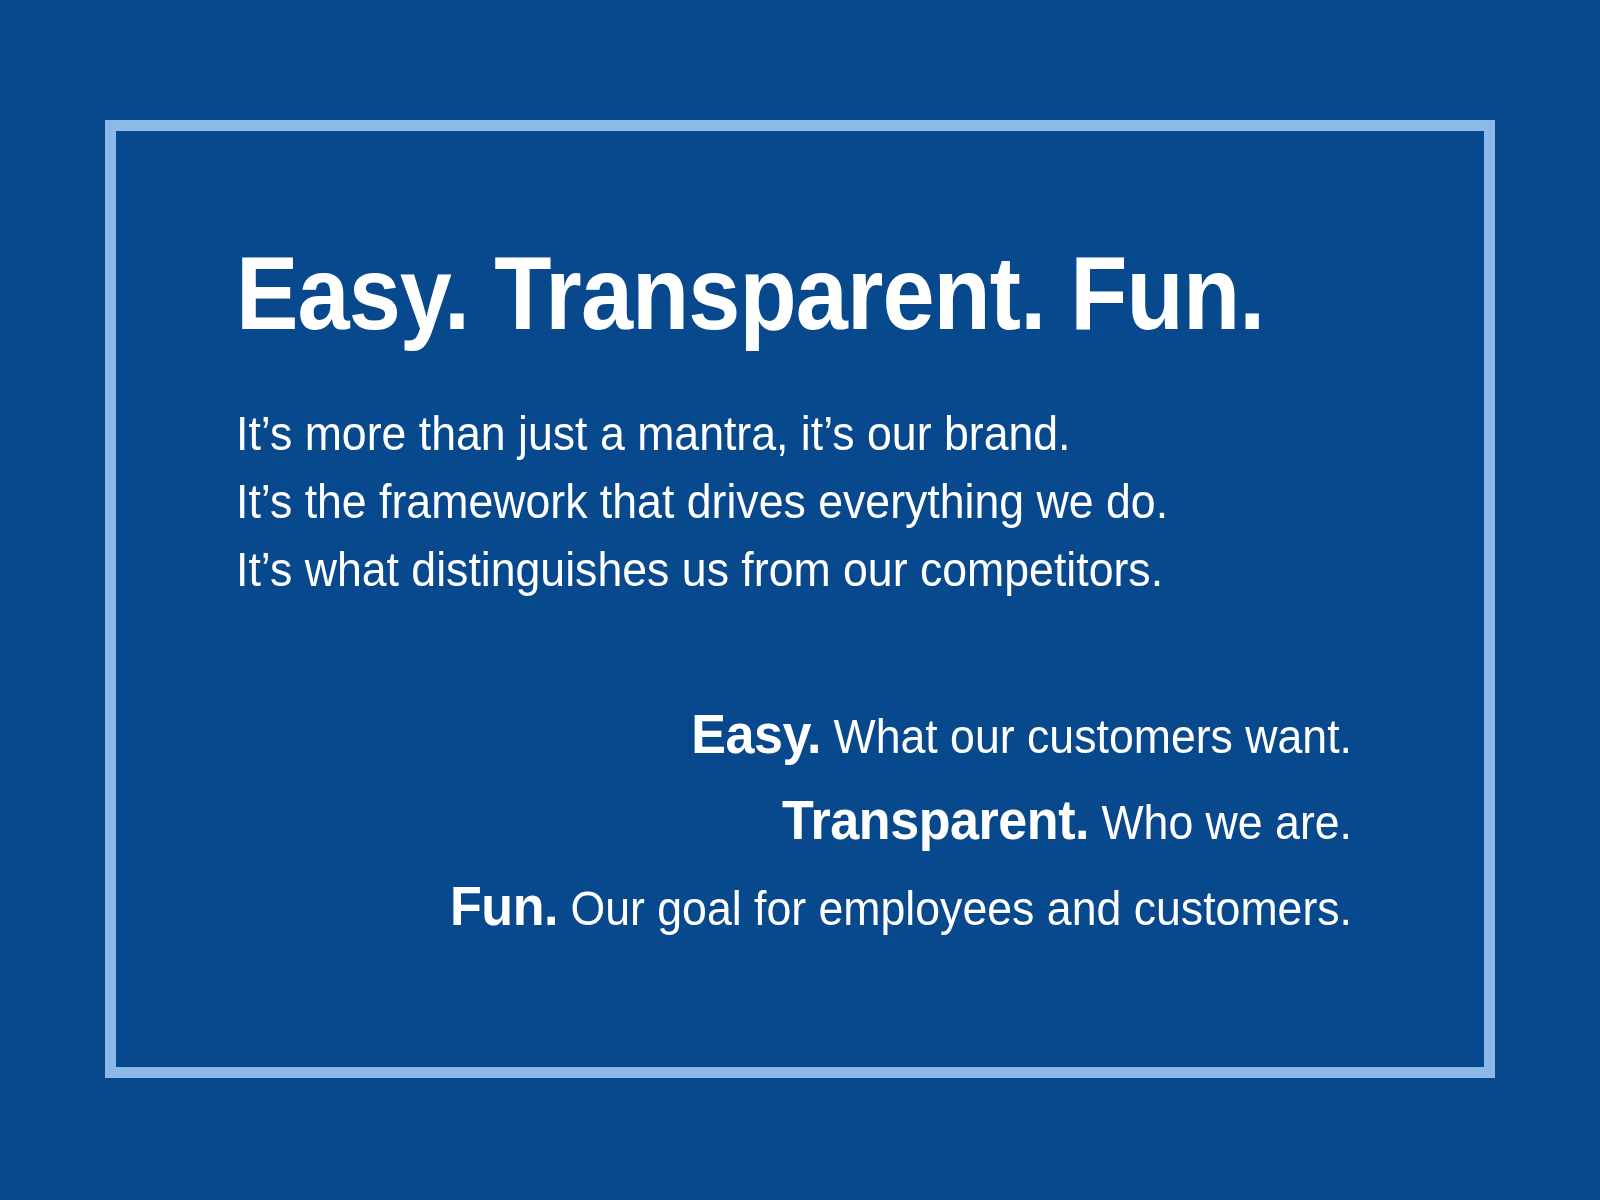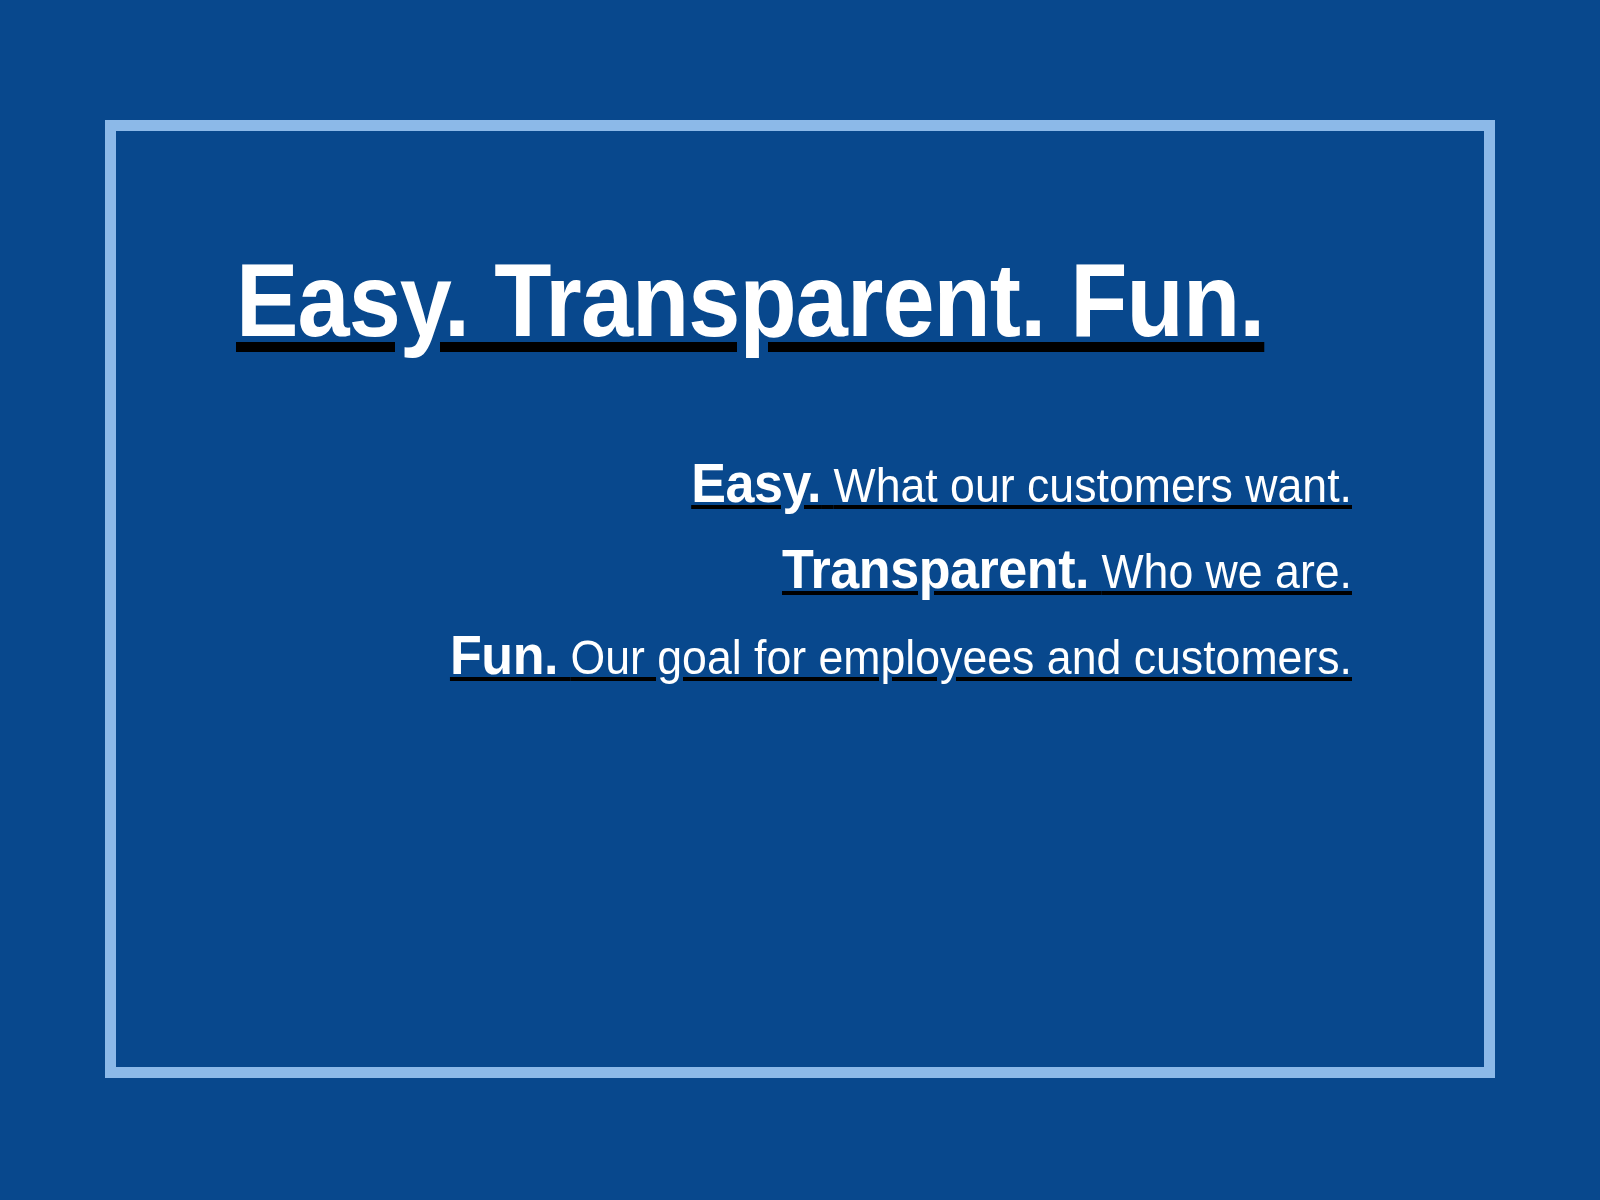--- a/index.html
+++ b/index.html
@@ -34,23 +34,22 @@
     box-sizing: border-box;
     border: 11px solid #8cb9e8;
     background: transparent;
     pointer-events: none;
   }
 
   
   #content {
     position: absolute;
     left: 236px;
-    top: 247px;
+    top: 240px;
     width: 1200px;
-    text-decoration: underline;
   }
 
   .headline {
     color: #ffffff;
     font-family: "Liberation Sans", sans-serif;
     font-weight: bold;
     font-size: 104px;
     line-height: 1.02;
     letter-spacing: -1px;
     transform: scaleX(0.90);
@@ -106,20 +105,25 @@
 <body style="background: rgb(8, 72, 141);">
 
 <div id="slide" style="background: rgb(8, 72, 141);">
 
   <div id="frame" style="border-color: rgb(140, 185, 232);"></div>
 
   <div id="content">
 
     <h1 class="headline" style="color: rgb(255, 255, 255);">Easy. Transparent. Fun.</h1>
 
+    <div class="body-block">
+      <div class="body-line" style="color: rgb(255, 255, 255);">It’s more than just a mantra, it’s our brand.</div>
+      <div class="body-line" style="color: rgb(255, 255, 255);">It’s the framework that drives everything we do.</div>
+      <div class="body-line" style="color: rgb(255, 255, 255);">It’s what distinguishes us from our competitors.</div>
+    </div>
 
     <div class="list-block">
 
       <div class="list-line" style="color: rgb(255, 255, 255);">
         <span class="term">Easy.</span>
         <span class="desc">What our customers want.</span>
       </div>
 
       <div class="list-line" style="color: rgb(255, 255, 255);">
         <span class="term">Transparent.</span>

